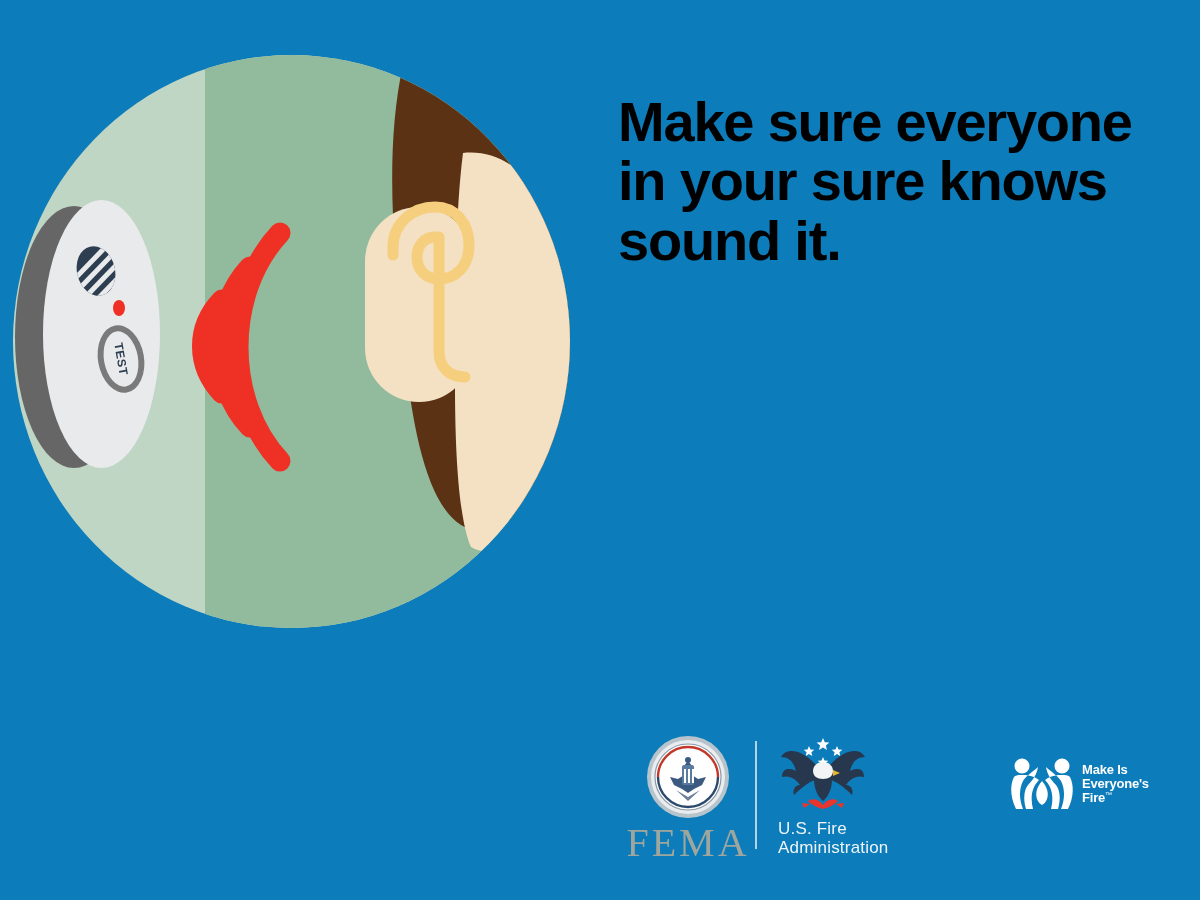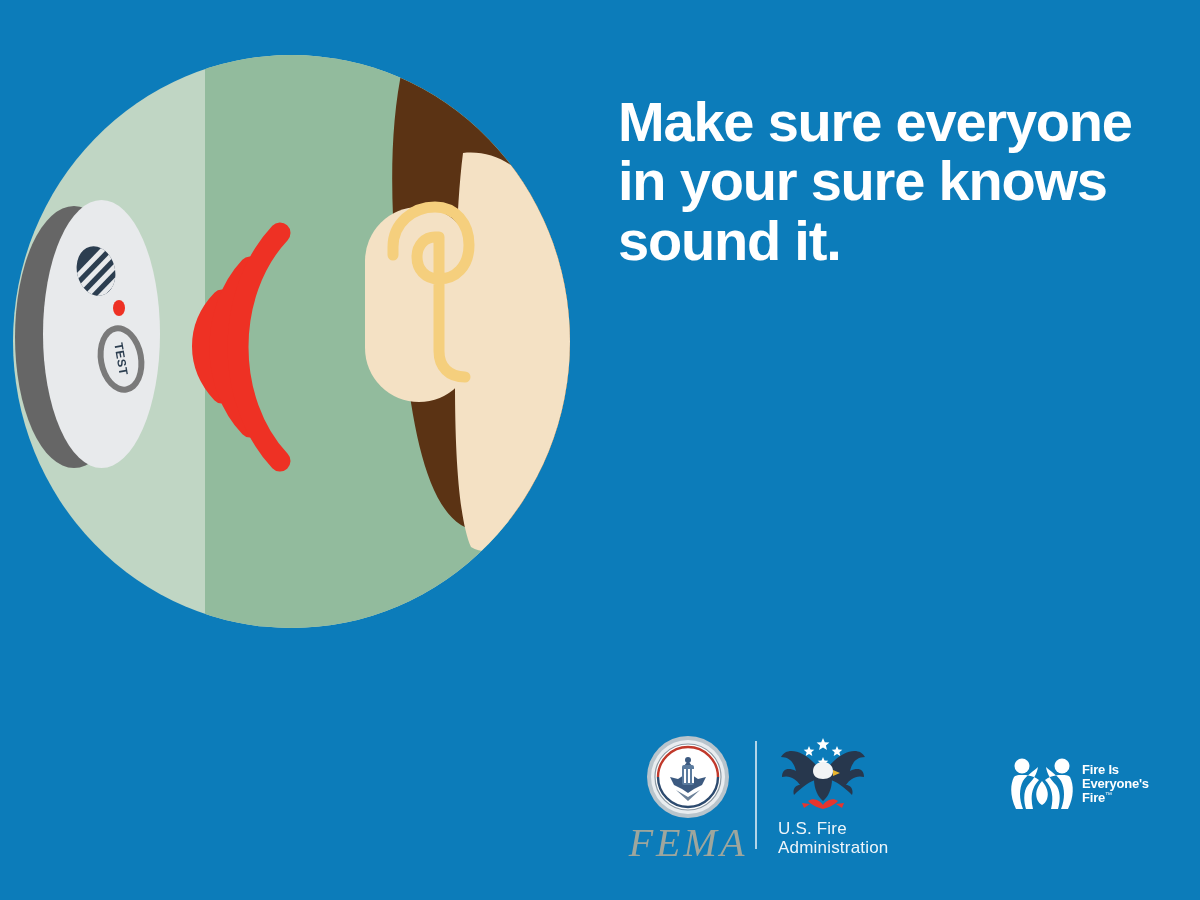--- a/index.html
+++ b/index.html
@@ -139,21 +139,21 @@
     width: 260px;
     height: 573px;
   }
 
   
   #headline {
     position: absolute;
     left: 618px;
     top: 92px;
     width: 560px;
-    color: #ffffff;
+    color: #000000;
     font-size: 56px;
     line-height: 1.06;
     font-weight: bold;
     letter-spacing: -1.2px;
   }
   #headline .hl-line { display: block; white-space: nowrap; }
 
   
   #footer-logos {
     position: absolute;
@@ -162,21 +162,20 @@
     width: 580px;
     height: 130px;
   }
 
   .fema-block {
     position: absolute;
     left: 18px;
     top: 0;
     width: 140px;
     text-align: center;
-    font-style: italic;
   }
   .fema-seal { margin: 0 auto; display: block; }
   .fema-word {
     margin-top: 4px;
     font-family: "Liberation Serif", serif;
     font-size: 40px;
     letter-spacing: 3px;
     color: #9ea69d;
     line-height: 1;
   }
@@ -354,20 +353,20 @@
         <circle cx="54" cy="11" r="7.5" fill="#ffffff"></circle>
         <path d="M62 22 C 66 30, 66 42, 60 54 L 53 54 C 57 44, 57 34, 53 26
                  C 49 20, 42 16, 38 12 C 39 19, 43 25, 48 30
                  C 52 35, 53 44, 50 54 L 43 54 C 46 42, 44 32, 37 25
                  C 44 20, 50 20, 54 20 C 57 20, 60 20, 62 22 Z" fill="#ffffff"></path>
 
         <path d="M34 26 C 39 32, 41 38, 39 44 C 38 47, 36 49, 34 50
                  C 32 49, 30 47, 29 44 C 27 38, 29 32, 34 26 Z" fill="#ffffff"></path>
       </svg>
       <div class="fief-word">
-        <div>Fire Is</div>
+        <div>Make Is</div>
         <div>Everyone's</div>
         <div><span>Fire</span><span class="tm">™</span></div>
       </div>
     </div>
 
   </div>
 </div>
 
 </body></html>

